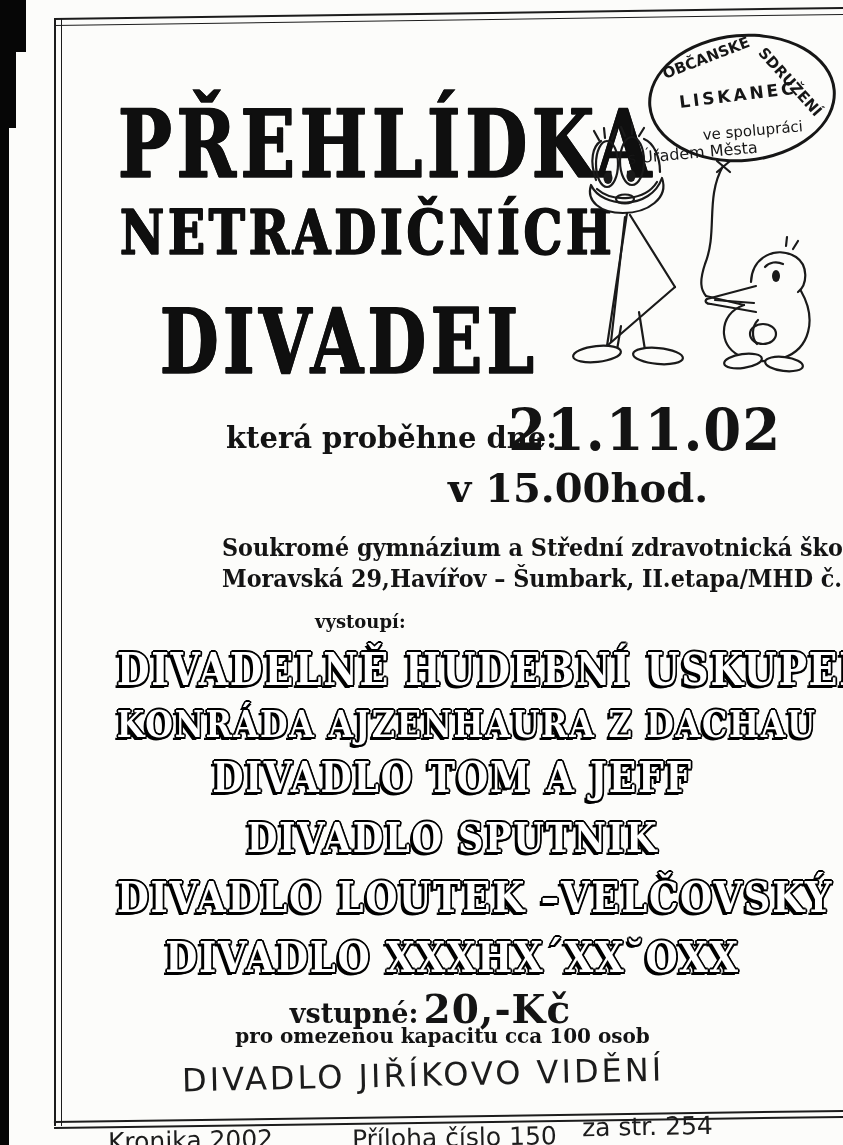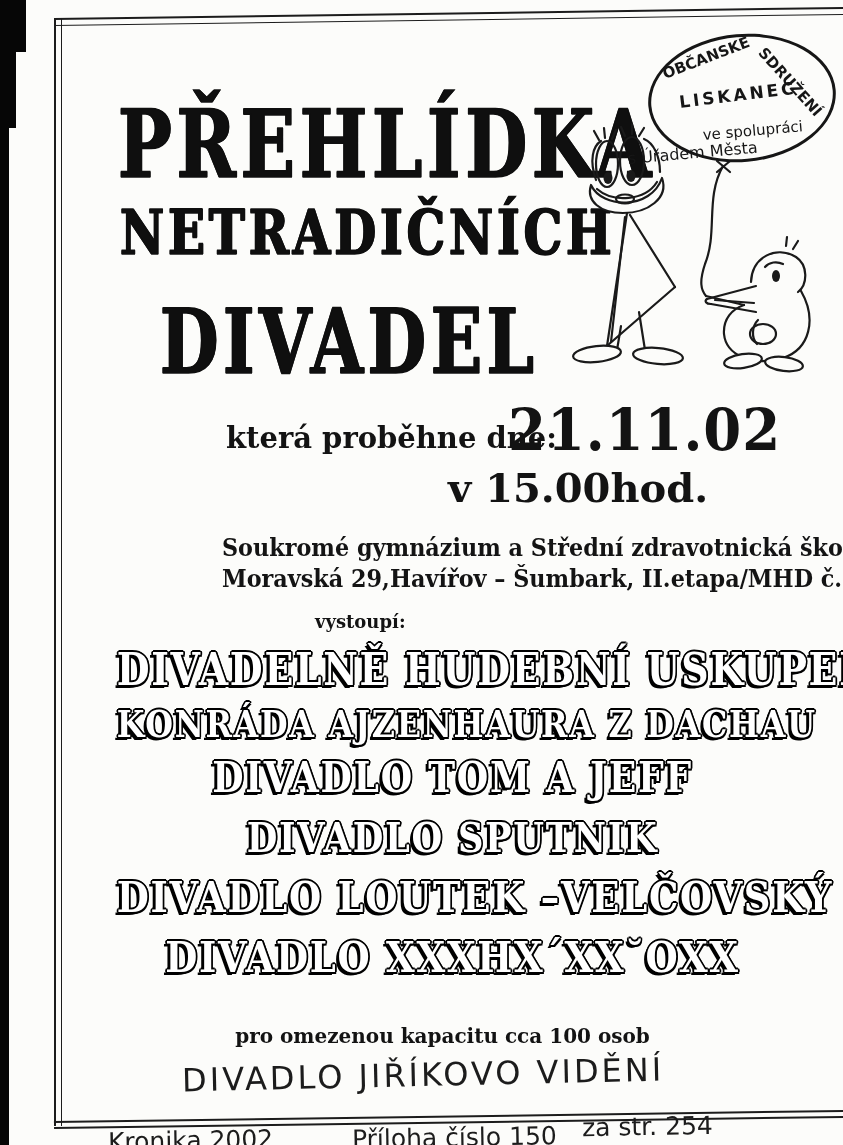--- a/index.html
+++ b/index.html
@@ -155,20 +155,24 @@
   </div>
 
   <div class="abs bold-serif lineup-heading">vystoupí:</div>
   <div class="abs lineup-item l1">DIVADELNĚ HUDEBNÍ USKUPENÍ</div>
   <div class="abs lineup-item l2">KONRÁDA AJZENHAURA Z DACHAU</div>
   <div class="abs lineup-item l3">DIVADLO TOM A JEFF</div>
   <div class="abs lineup-item l4">DIVADLO SPUTNIK</div>
   <div class="abs lineup-item l5">DIVADLO LOUTEK –VELČOVSKÝ</div>
   <div class="abs lineup-item l6">DIVADLO XXXHX´XX˘OXX</div>
 
+  <div class="abs admission">
+    <span class="lbl">vstupné:</span>
+    <span class="price">20,-Kč</span>
+  </div>
   <div class="abs bold-serif capacity">pro omezenou kapacitu cca 100 osob</div>
 
   <div class="abs hand hand-add">DIVADLO JIŘÍKOVO VIDĚNÍ</div>
   <div class="abs hand note-left">Kronika 2002</div>
   <div class="abs hand note-center">Příloha číslo 150</div>
   <div class="abs hand note-right">za str. 254</div>
 
 </div>
 
 </body></html>

